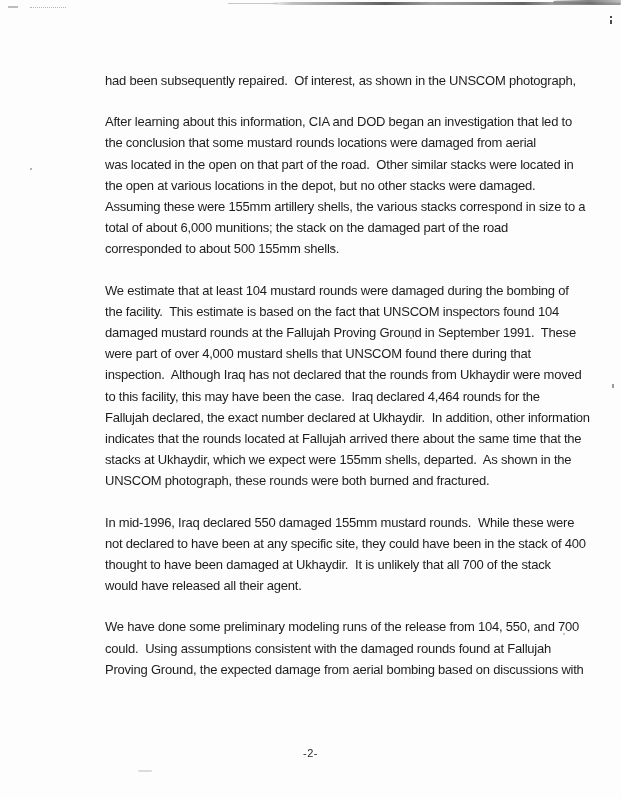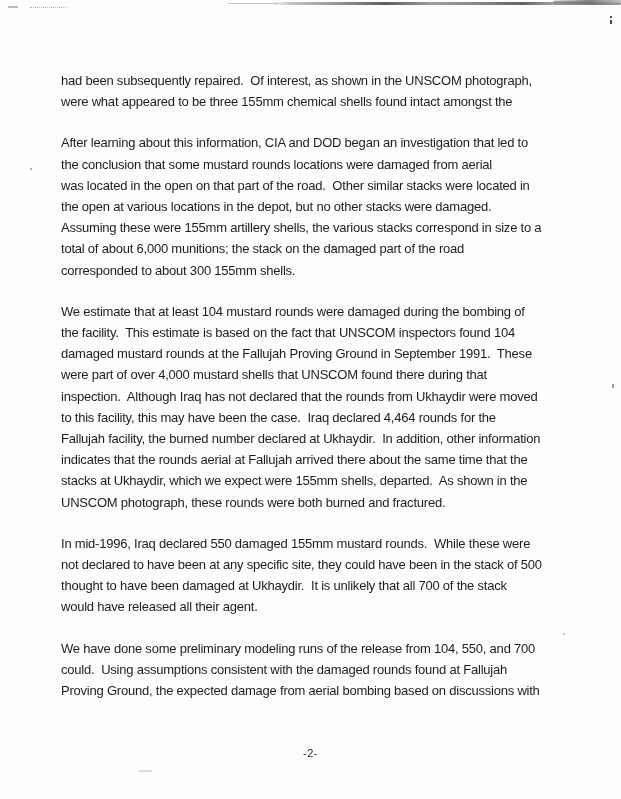--- a/index.html
+++ b/index.html
@@ -24,20 +24,21 @@
   }
   .paragraph {
     margin: 0 0 20px 0;
   }
   .line {
     white-space: pre;
     font-size: 13px;
     line-height: 21.2px;
     letter-spacing: -0.22px;
     color: #1d1d1d;
+    margin-left: 44px;
   }
   .footer {
     position: absolute;
     top: 746px;
     left: 0;
     width: 621px;
     text-align: center;
     font-size: 11px;
     line-height: 14px;
     letter-spacing: 0.5px;
@@ -114,46 +115,45 @@
   <div class="artifact speck-margin-dot"></div>
   <div class="artifact speck-apostrophe"></div>
   <div class="artifact speck-top-para3"></div>
   <div class="artifact speck-right-edge"></div>
   <div class="artifact speck-para4"></div>
   <div class="artifact smudge-bottom"></div>
 
   <div class="doc-body" id="doc-body">
       <div class="paragraph">
         <div class="line">had been subsequently repaired.  Of interest, as shown in the UNSCOM photograph,</div>
-        <div class="line">were what appeared to be three 155mm chemical shells found intact amongst the</div>
       </div>
       <div class="paragraph">
         <div class="line">After learning about this information, CIA and DOD began an investigation that led to</div>
         <div class="line">the conclusion that some mustard rounds locations were damaged from aerial</div>
         <div class="line">was located in the open on that part of the road.  Other similar stacks were located in</div>
         <div class="line">the open at various locations in the depot, but no other stacks were damaged.</div>
         <div class="line">Assuming these were 155mm artillery shells, the various stacks correspond in size to a</div>
         <div class="line">total of about 6,000 munitions; the stack on the damaged part of the road</div>
-        <div class="line">corresponded to about 300 155mm shells.</div>
+        <div class="line">corresponded to about 500 155mm shells.</div>
       </div>
       <div class="paragraph">
         <div class="line">We estimate that at least 104 mustard rounds were damaged during the bombing of</div>
         <div class="line">the facility.  This estimate is based on the fact that UNSCOM inspectors found 104</div>
         <div class="line">damaged mustard rounds at the Fallujah Proving Ground in September 1991.  These</div>
         <div class="line">were part of over 4,000 mustard shells that UNSCOM found there during that</div>
         <div class="line">inspection.  Although Iraq has not declared that the rounds from Ukhaydir were moved</div>
         <div class="line">to this facility, this may have been the case.  Iraq declared 4,464 rounds for the</div>
-        <div class="line">Fallujah facility, the burned number declared at Ukhaydir.  In addition, other information</div>
-        <div class="line">indicates that the rounds aerial at Fallujah arrived there about the same time that the</div>
+        <div class="line">Fallujah declared, the exact number declared at Ukhaydir.  In addition, other information</div>
+        <div class="line">indicates that the rounds located at Fallujah arrived there about the same time that the</div>
         <div class="line">stacks at Ukhaydir, which we expect were 155mm shells, departed.  As shown in the</div>
         <div class="line">UNSCOM photograph, these rounds were both burned and fractured.</div>
       </div>
       <div class="paragraph">
         <div class="line">In mid-1996, Iraq declared 550 damaged 155mm mustard rounds.  While these were</div>
-        <div class="line">not declared to have been at any specific site, they could have been in the stack of 500</div>
+        <div class="line">not declared to have been at any specific site, they could have been in the stack of 400</div>
         <div class="line">thought to have been damaged at Ukhaydir.  It is unlikely that all 700 of the stack</div>
         <div class="line">would have released all their agent.</div>
       </div>
       <div class="paragraph">
         <div class="line">We have done some preliminary modeling runs of the release from 104, 550, and 700</div>
         <div class="line">could.  Using assumptions consistent with the damaged rounds found at Fallujah</div>
         <div class="line">Proving Ground, the expected damage from aerial bombing based on discussions with</div>
       </div>
     </div>
 

